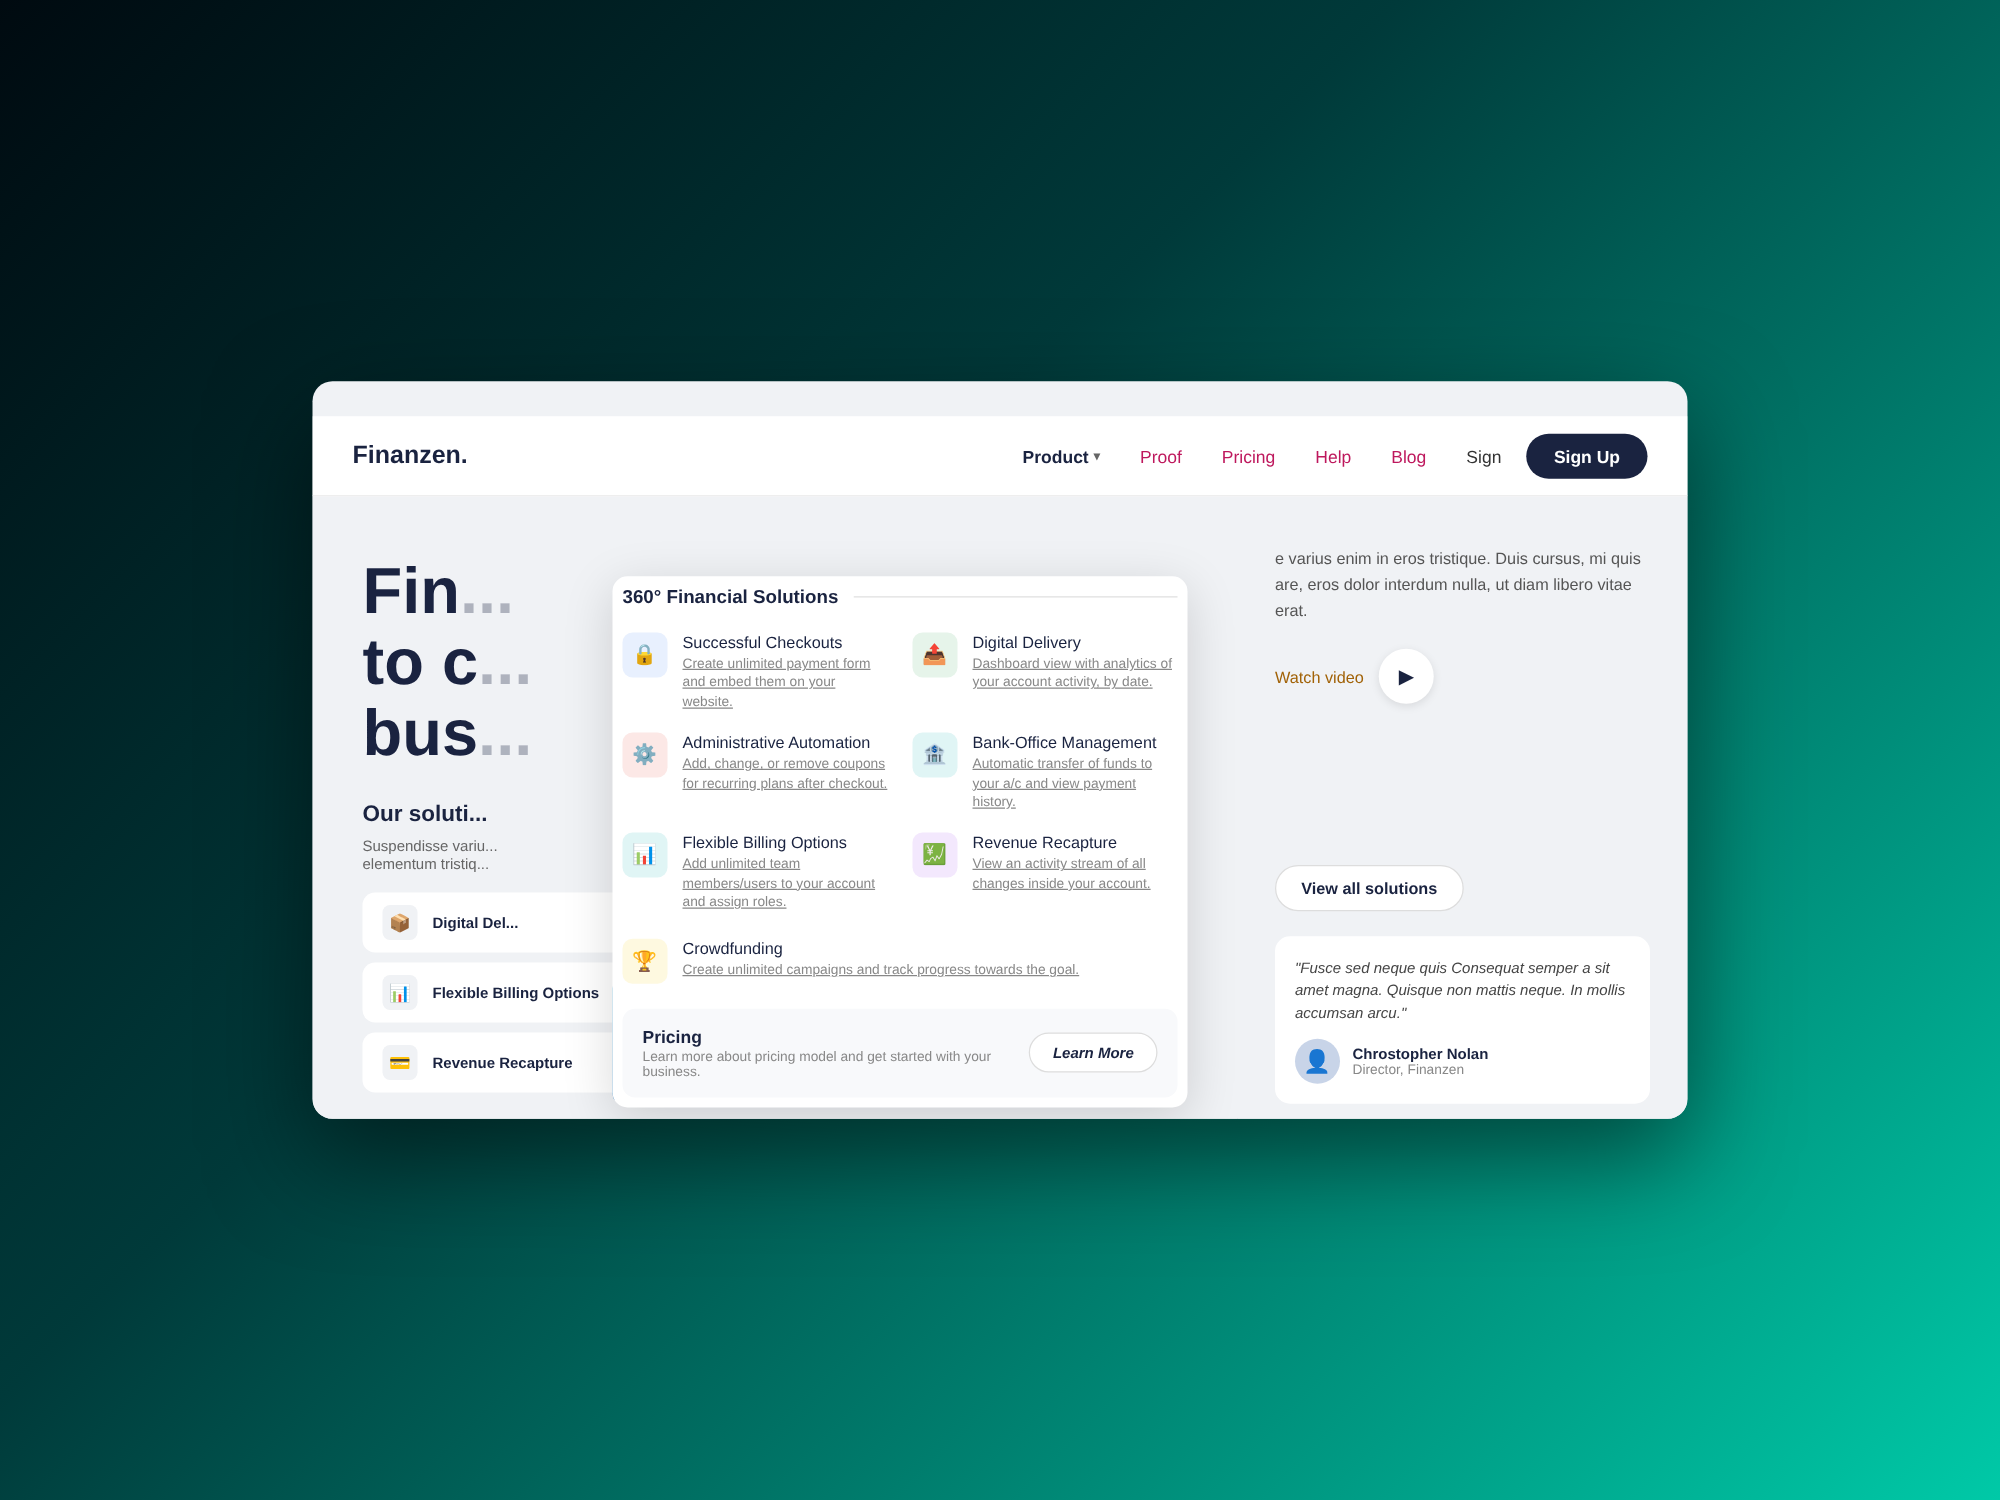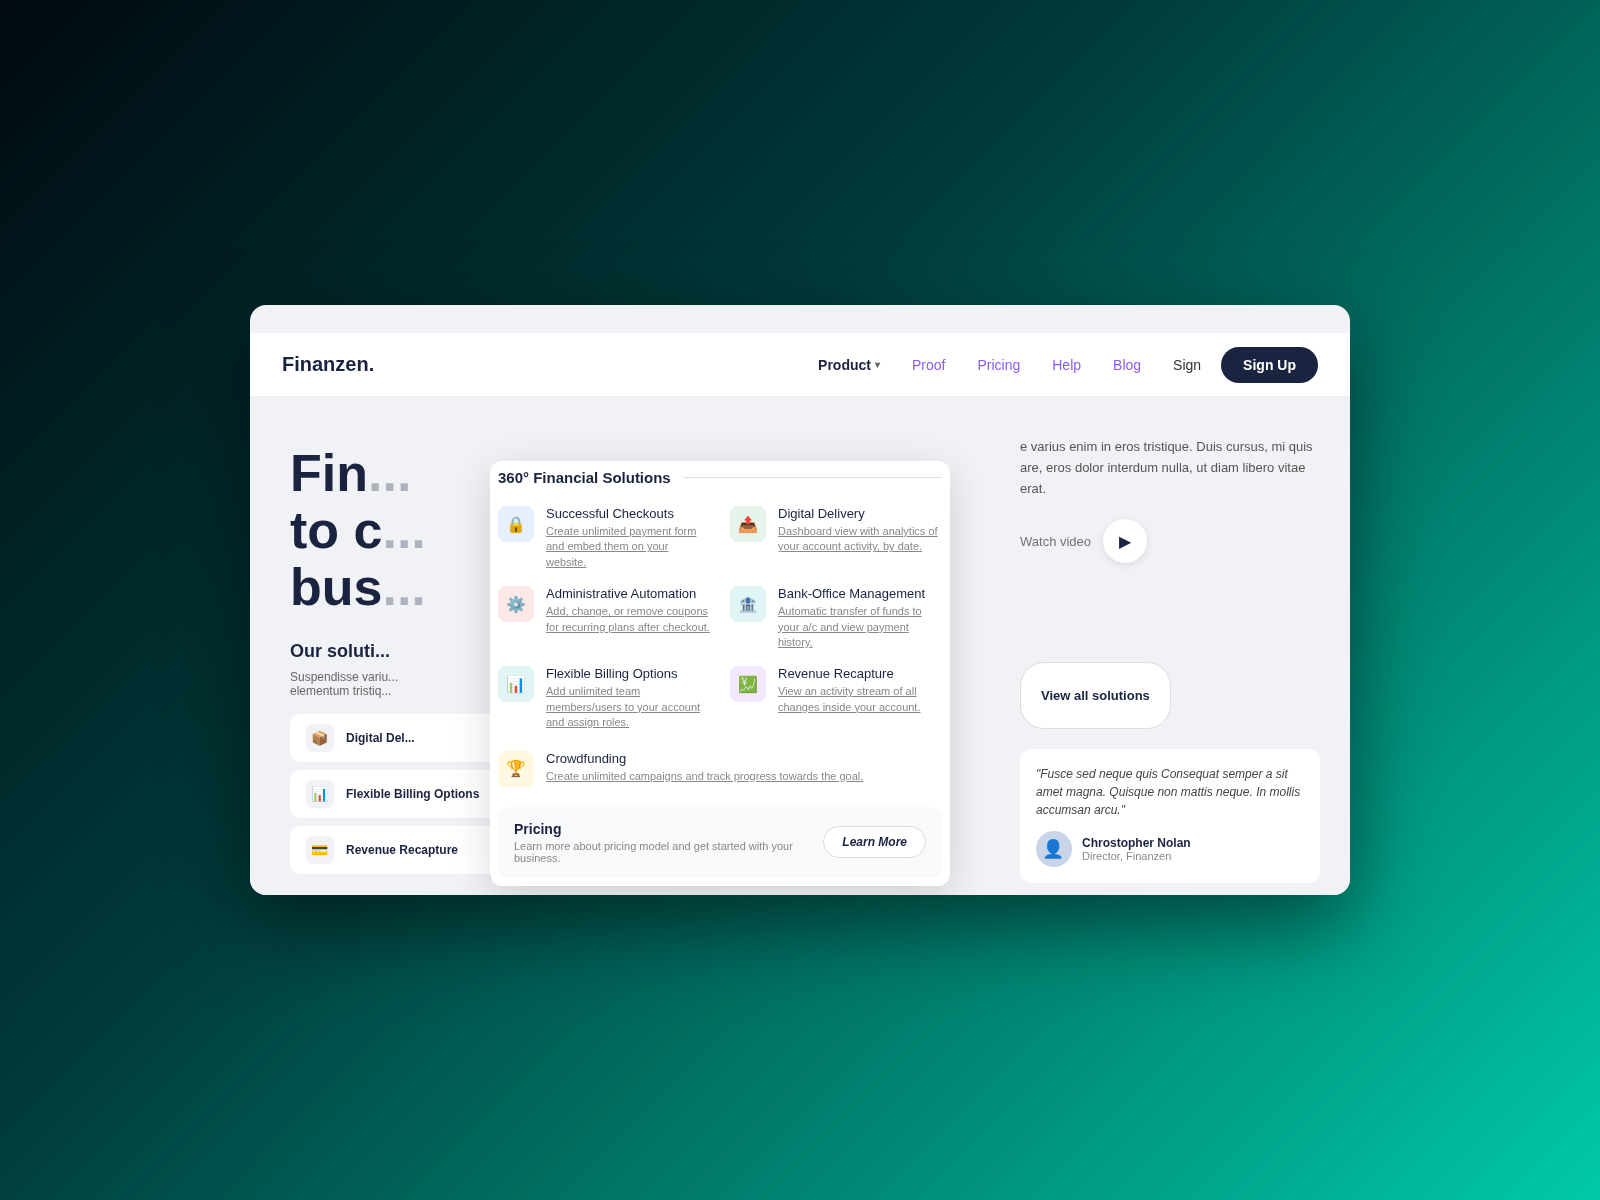--- a/index.html
+++ b/index.html
@@ -43,21 +43,21 @@
       margin-right: auto;
     }
     .nav-links {
       display: flex;
       align-items: center;
       gap: 32px;
       margin-right: 32px;
     }
     .nav-link {
       font-size: 14px;
-      color: #8b5cf6;
+      color: #be185d;
       cursor: pointer;
       display: flex;
       align-items: center;
       gap: 4px;
     }
     .nav-link.active {
       color: #1a2340;
       font-weight: 600;
     }
     .nav-chevron {
@@ -169,40 +169,40 @@
       margin-bottom: 20px;
     }
     .watch-video {
       display: flex;
       align-items: center;
       gap: 12px;
       margin-bottom: auto;
     }
     .watch-label {
       font-size: 13px;
-      color: #737373;
+      color: #a16207;
     }
     .play-btn {
       width: 44px;
       height: 44px;
       background: #fff;
       border-radius: 50%;
       display: flex;
       align-items: center;
       justify-content: center;
       box-shadow: 0 2px 8px rgba(0,0,0,0.1);
       cursor: pointer;
       font-size: 16px;
       color: #1a2340;
     }
     .view-solutions-btn {
       background: #fff;
       border: 1px solid #ddd;
       border-radius: 24px;
-      padding: 25px 20px;
+      padding: 10px 20px;
       font-size: 13px;
       font-weight: 600;
       color: #1a2340;
       cursor: pointer;
       margin-bottom: 20px;
       align-self: flex-start;
     }
     .testimonial-card {
       background: #fff;
       border-radius: 12px;

